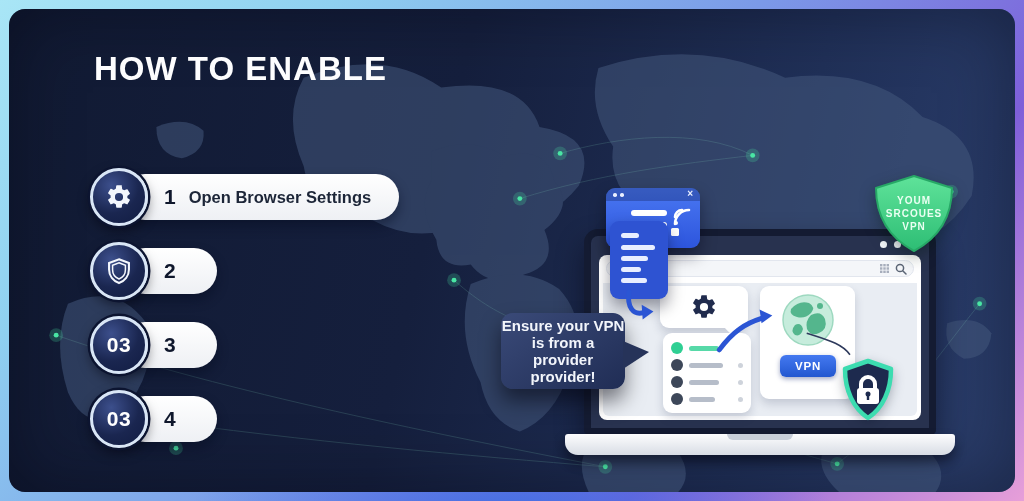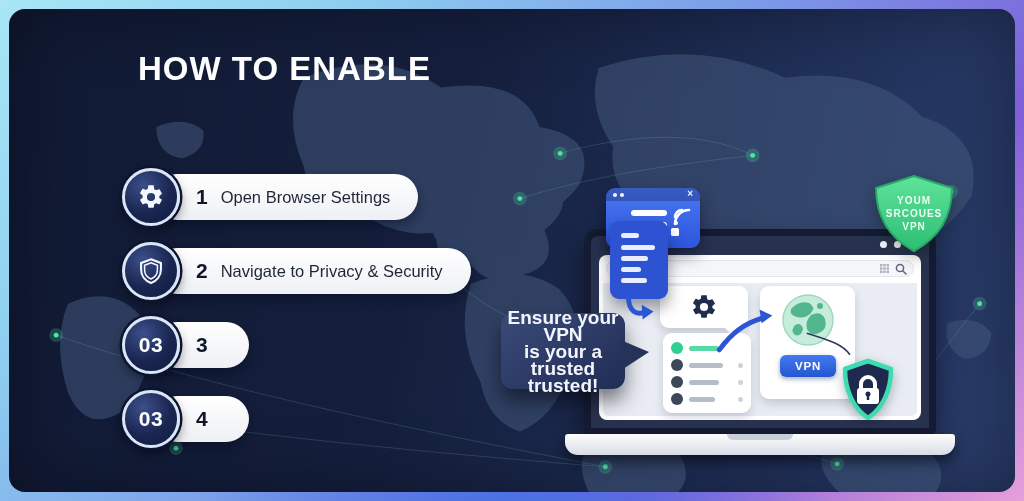--- a/index.html
+++ b/index.html
@@ -8,42 +8,42 @@
     background:
       radial-gradient(ellipse 45% 25% at 50% 102%, rgba(62,112,228,.9), rgba(62,112,228,0) 70%),
       linear-gradient(135deg,#a9e6f6 0%,#8fd0f0 22%,#7b9ae8 50%,#7e5fd9 74%,#e79fd9 100%);}
   .card{position:absolute;inset:9px;border-radius:16px;overflow:hidden;
     background:linear-gradient(103deg,#111a33 0%,#151f3d 42%,#203058 74%,#2b3e6c 100%);
     box-shadow:inset 0 0 70px rgba(0,0,12,.4);}
   .map{position:absolute;inset:0;z-index:1;}
 
   
   .title{position:absolute;left:85px;top:41px;z-index:4;color:#fdfdfe;
-    font-weight:bold;font-size:33px;line-height:37px;letter-spacing:1px;margin-left:44px;}
+    font-weight:bold;font-size:33px;line-height:37px;letter-spacing:1px;}
 
   
   .step{position:absolute;left:81px;height:60px;display:flex;align-items:center;z-index:5;}
   .step-circle{position:relative;z-index:2;width:58px;height:58px;border-radius:50%;
     background:radial-gradient(circle at 35% 28%,#3c4f8c 0%,#1a2650 55%,#111c42 100%);
     border:3px solid #d9e6f6;box-shadow:0 0 0 2.5px #0c1430,0 5px 12px rgba(0,0,10,.5);
-    display:flex;align-items:center;justify-content:center;margin-left:32px;}
+    display:flex;align-items:center;justify-content:center;}
   .step-badge{color:#fff;font-weight:bold;font-size:21px;letter-spacing:.5px;}
   .step-pill{position:relative;z-index:1;margin-left:-26px;height:46px;border-radius:23px;
     background:linear-gradient(180deg,#ffffff 0%,#eef0f4 100%);
     box-shadow:0 6px 12px rgba(5,10,30,.45);
     display:flex;align-items:center;padding:0 28px 0 42px;white-space:nowrap;}
   .step-num{font-size:21px;font-weight:bold;color:#0f172c;margin-right:13px;}
-  .step-lbl{font-size:16.5px;color:#1d2638;font-weight:400;}
+  .step-lbl{font-size:16.5px;color:#1d2638;font-weight:700;}
 
   
   .callout{position:absolute;left:492px;top:304px;width:124px;height:76px;z-index:11;
     background:linear-gradient(145deg,#3a4a78 0%,#202d55 100%);border-radius:12px;
     box-shadow:0 12px 20px rgba(0,0,10,.5);
     display:flex;flex-direction:column;align-items:center;justify-content:center;
-    color:#f2f5fb;font-size:19px;font-weight:bold;line-height:17px;text-align:center;}
+    color:#f2f5fb;font-size:15px;font-weight:bold;line-height:17px;text-align:center;}
   .callout-tail{position:absolute;right:-24px;top:28px;width:0;height:0;
     border-left:26px solid #263359;border-top:11px solid transparent;border-bottom:17px solid transparent;}
 
   
   .screen{position:absolute;left:575px;top:220px;width:352px;height:206px;z-index:2;
     background:#28324f;border:7px solid #141b32;border-radius:14px 14px 5px 5px;
     box-shadow:0 14px 28px rgba(0,0,10,.45);}
   .screen-inner{position:relative;width:100%;height:100%;}
   .win-dots{position:absolute;top:5px;right:14px;display:flex;gap:7px;}
   .win-dot{width:7px;height:7px;border-radius:50%;background:#f4f7fb;}
@@ -167,21 +167,20 @@
 
     <div class="step" style="top:232px;">
       <div class="step-circle">
         <svg width="28" height="28" viewBox="0 0 24 24">
           <path fill="none" stroke="#f4f7fd" stroke-width="1.8" d="M12 2 L20.5 5.2 V10.8 C20.5 16.2 17 20.6 12 22.3 C7 20.6 3.5 16.2 3.5 10.8 V5.2 Z"></path>
           <path fill="none" stroke="#f4f7fd" stroke-width="1.3" d="M12 5 L17.5 7.1 V11 C17.5 14.6 15.2 17.6 12 18.9 C8.8 17.6 6.5 14.6 6.5 11 V7.1 Z"></path>
         </svg>
       </div>
       <div class="step-pill">
         <span class="step-num">2</span>
-        <span class="step-lbl">Navigate to Privacy &amp; Security</span>
       </div>
     </div>
 
     <div class="step" style="top:306px;">
       <div class="step-circle">
         <span class="step-badge">03</span>
       </div>
       <div class="step-pill">
         <span class="step-num">3</span>
       </div>
@@ -321,19 +320,19 @@
         </linearGradient>
       </defs>
       <path d="M47 3 L85 15 C85 43 73 64 47 78 C21 64 9 43 9 15 Z" fill="url(#gGrad)" stroke="#27a866" stroke-width="2" stroke-linejoin="round"></path>
       <text x="47" y="31" text-anchor="middle" font-size="10" font-weight="bold" fill="#eafff2" letter-spacing="1">YOUM</text>
       <text x="47" y="44" text-anchor="middle" font-size="10" font-weight="bold" fill="#eafff2" letter-spacing="1">SRCOUES</text>
       <text x="47" y="57" text-anchor="middle" font-size="10" font-weight="bold" fill="#eafff2" letter-spacing="1">VPN</text>
     </svg>
 
     <div class="callout">
       <div>Ensure your VPN</div>
-      <div>is your a trusted</div>
-      <div>trusted!</div>
+      <div>is from a provider</div>
+      <div>provider!</div>
       <div class="callout-tail"></div>
     </div>
 
   </div>
 </div>
 
 </body></html>

